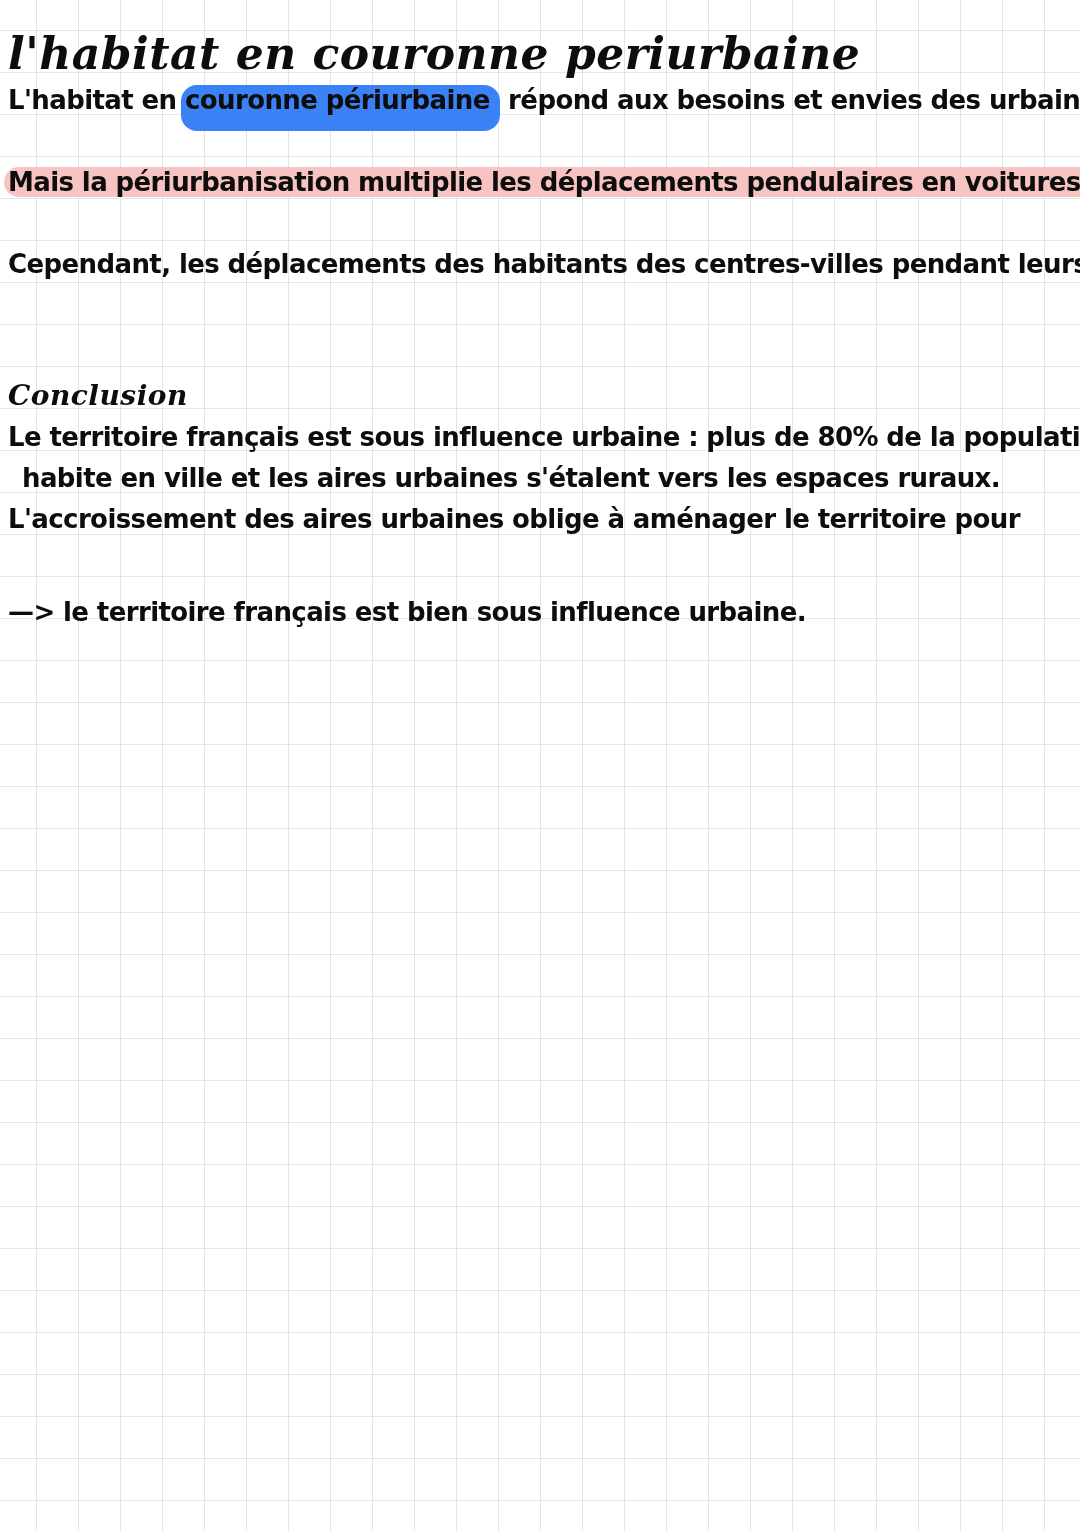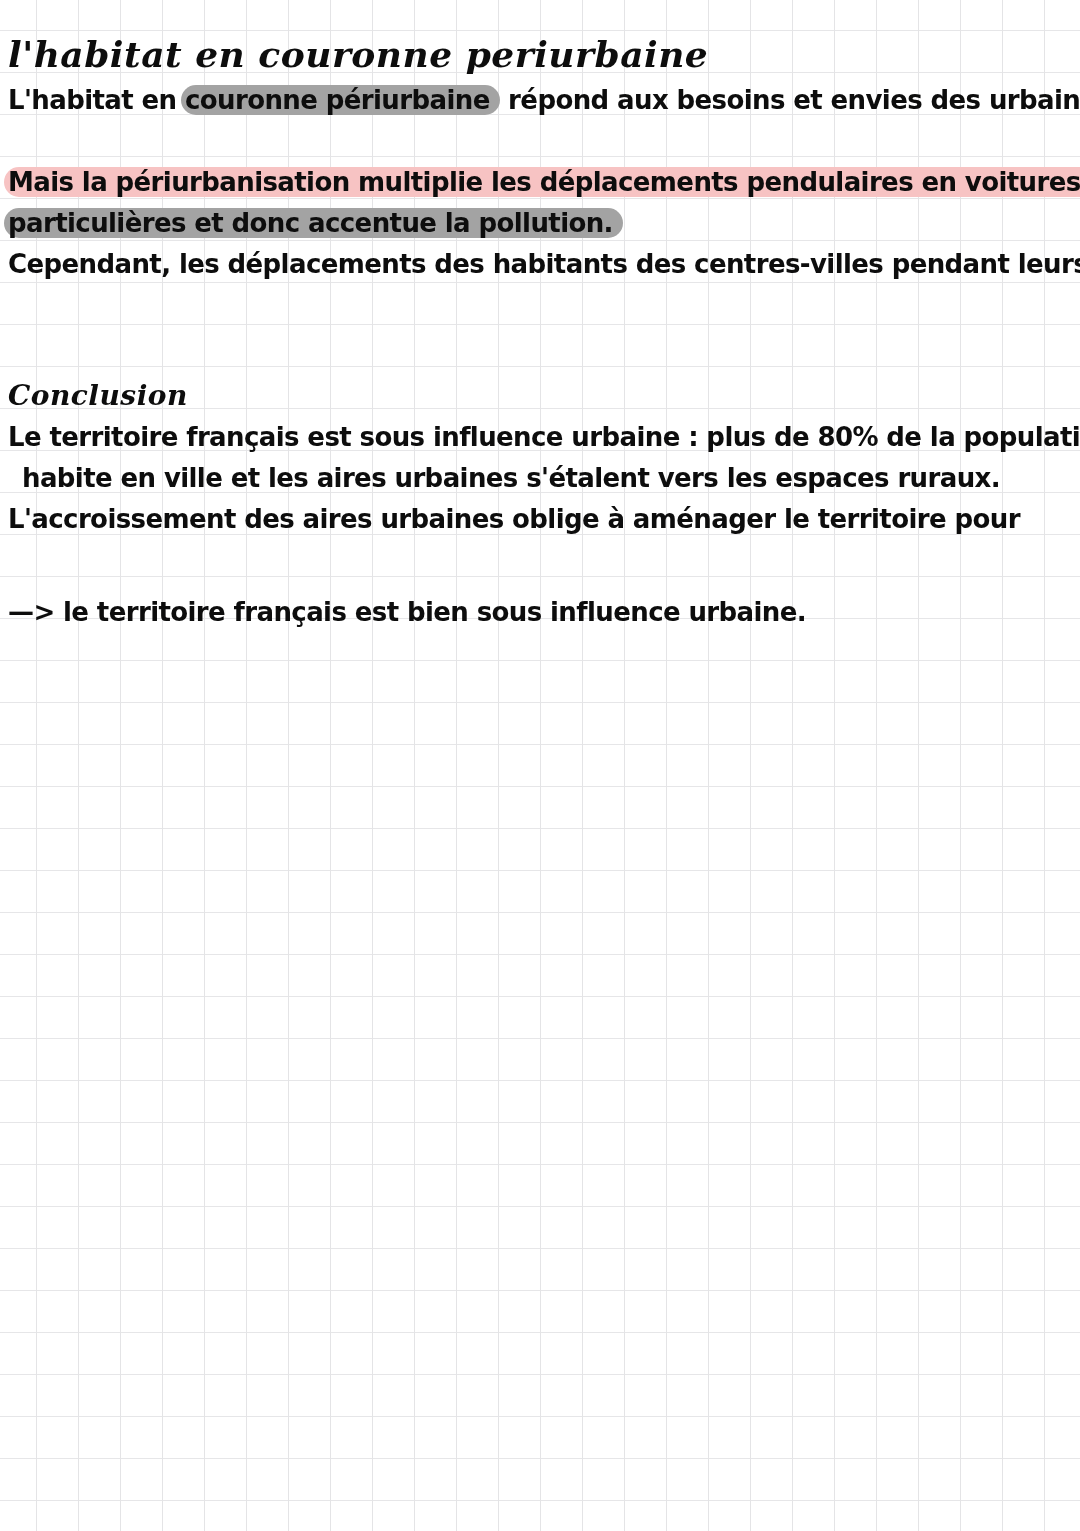--- a/index.html
+++ b/index.html
@@ -22,40 +22,40 @@
     width: 1080px;
     height: 1531px;
   }
   .heading {
     position: absolute;
     left: 8px;
     margin: 0;
     font-family: "DejaVu Serif", serif;
     font-weight: bold;
     font-style: italic;
-    font-size: 36px;
+    font-size: 44px;
     line-height: 42px;
     letter-spacing: 0.5px;
     white-space: nowrap;
   }
   .line {
     position: absolute;
     left: 8px;
     margin: 0;
     font-family: "DejaVu Sans", sans-serif;
     font-weight: bold;
     font-size: 26px;
     line-height: 36px;
     letter-spacing: -0.6px;
     white-space: nowrap;
   }
   .hl {
-    background: #a3a3a3;
+    background: #3b82f6;
     border-radius: 16px;
-    padding: 0 10px 0 4px;
+    padding: 0 10px 16px 4px;
     margin-left: -4px;
   }
   .hl-full {
     background: #f7c3c3;
     border-radius: 16px;
     padding: 0 24px 0 4px;
     margin-left: -4px;
   }
 </style>
 </head>
@@ -63,21 +63,20 @@
 
 <div class="page">
 
   <h1 class="heading" style="top:33px;">l'habitat en couronne periurbaine</h1>
 
   <p class="line" style="top:82px;"><span>L'habitat en </span><span class="hl">couronne périurbaine</span><span> répond aux besoins et envies des urbains :</span></p>
 
 
   <p class="line" style="top:164px;"><span class="hl-full">Mais la périurbanisation multiplie les déplacements pendulaires en voitures</span></p>
 
-  <p class="line" style="top:205px;"><span class="hl">particulières et donc accentue la pollution.</span></p>
 
   <p class="line" style="top:246px;">Cependant, les déplacements des habitants des centres-villes pendant leurs</p>
 
 
   <h2 class="heading" style="top:375px; font-size:28px;">Conclusion</h2>
 
   <p class="line" style="top:419px;">Le territoire français est sous influence urbaine : plus de 80% de la population</p>
 
   <p class="line" style="top:460px;margin-left:14px;">habite en ville et les aires urbaines s'étalent vers les espaces ruraux.</p>
 

